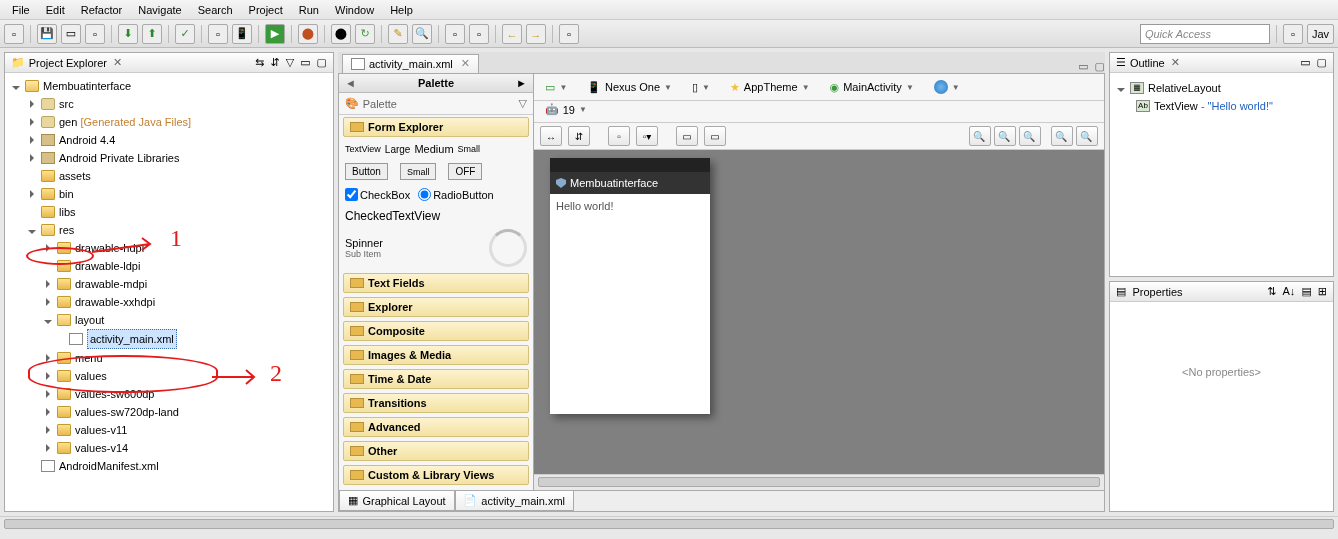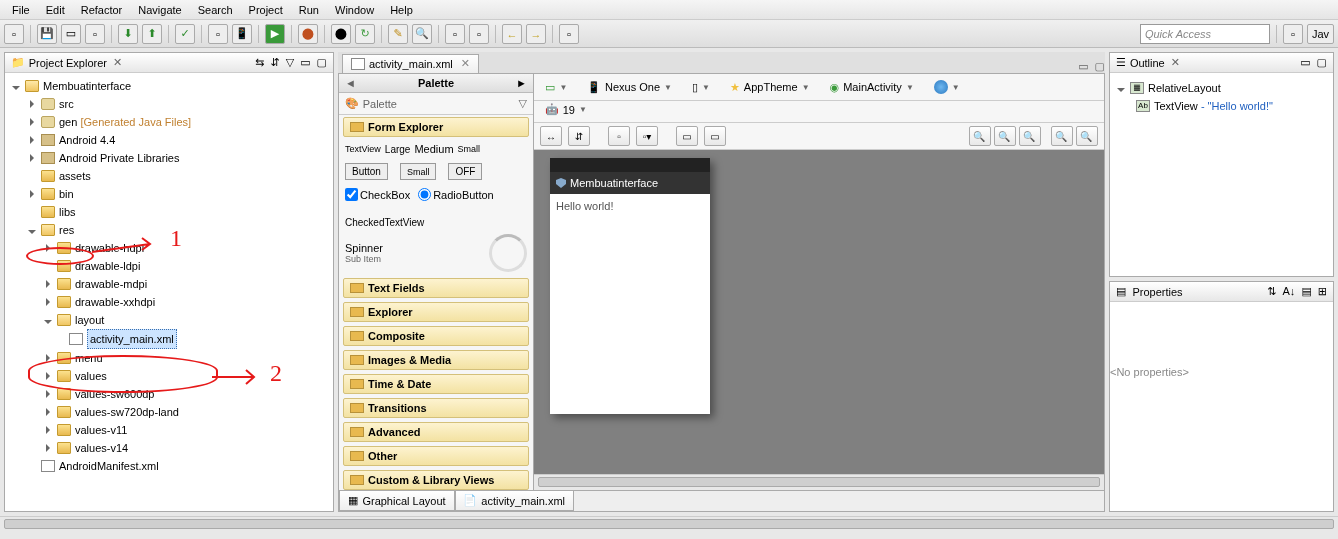--- a/index.html
+++ b/index.html
@@ -72,21 +72,21 @@
 
 .right-panel { width: 225px; display: flex; flex-direction: column; gap: 4px; }
 .outline, .properties { background: #fff; border: 1px solid #aaa; }
 .outline { height: 225px; }
 .outline-tree { padding: 6px; line-height: 18px; }
 .ot-item { display: flex; align-items: center; gap: 4px; }
 .ann-ico { width: 14px; height: 12px; border: 1px solid #888; background: #d8e8d0; display: inline-block; font-size: 8px; text-align: center; line-height: 10px; }
 .hello-txt { color: #2060c0; }
 .properties { flex: 1; }
 .prop-header { padding: 3px 6px; border-bottom: 1px solid #ccc; display: flex; align-items: center; gap: 6px; }
-.prop-body { height: 140px; display: flex; align-items: center; justify-content: flex-start; color: #888; }
+.prop-body { height: 140px; display: flex; align-items: center; justify-content: center; color: #888; }
 
 .arr-chevron { display: inline-block; width: 0; height: 0; border-left: 4px solid #666; border-top: 4px solid transparent; border-bottom: 4px solid transparent; }
 .arr-down { display: inline-block; width: 0; height: 0; border-top: 4px solid #666; border-left: 4px solid transparent; border-right: 4px solid transparent; }
 
 .scrollbar-h { height: 16px; background: #e8e8e8; border-top: 1px solid #ccc; position: relative; }
 .scroll-thumb { position: absolute; left: 4px; top: 2px; right: 4px; height: 10px; background: #cfcfcf; border: 1px solid #aaa; border-radius: 2px; }
 
 
 .annot { position: absolute; pointer-events: none; }
 .annot-ellipse { border: 2px solid #e61a1a; border-radius: 50%; }
@@ -323,21 +323,21 @@
           <div style="width:100%;display:flex;gap:8px;margin-top:4px">
             <label class="radio-lbl">
                 <input type="checkbox" checked="" style="">
                 <span>CheckBox</span>
               </label>
             <label class="radio-lbl">
                 <input type="radio" checked="" style="">
                 <span>RadioButton</span>
               </label>
           </div>
-          <div style="width:100%;font-size:10px;margin-top:12px">CheckedTextView</div>
+          <div style="width:100%;font-size:12px;margin-top:4px">CheckedTextView</div>
           <div style="width:100%;display:flex;align-items:center;margin-top:2px">
             <div>
               <div>Spinner</div>
               <div style="font-size:9px;color:#666">Sub Item</div>
             </div>
             <span class="spinner-circle"></span>
           </div>
         </div>
         <div class="pal-cat">
             <span class="fld2"></span>

